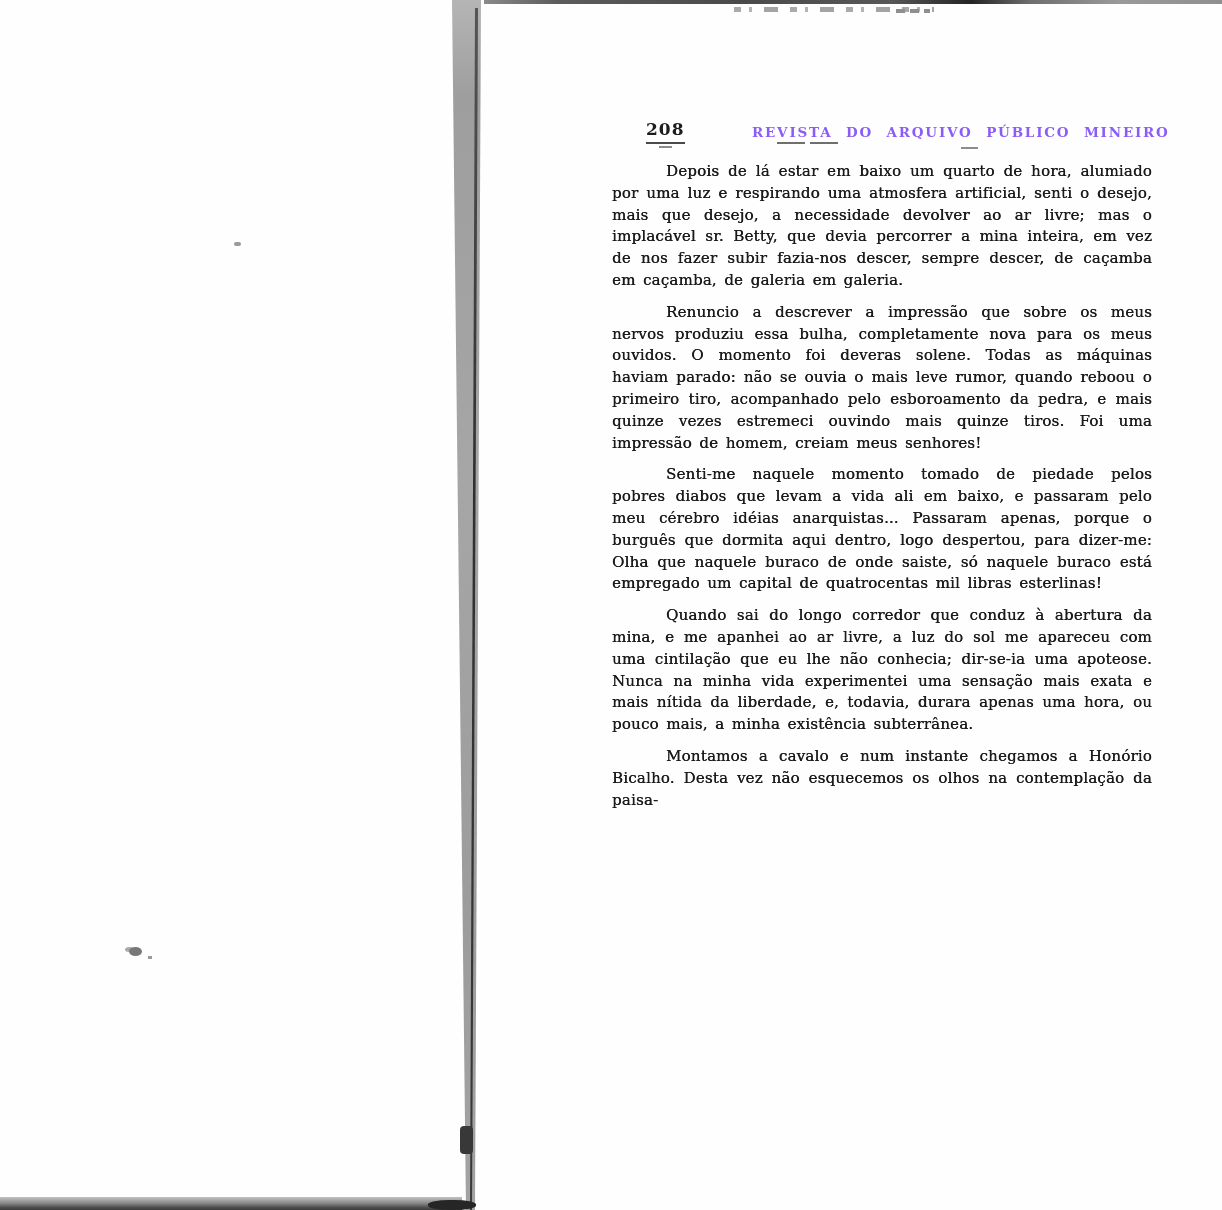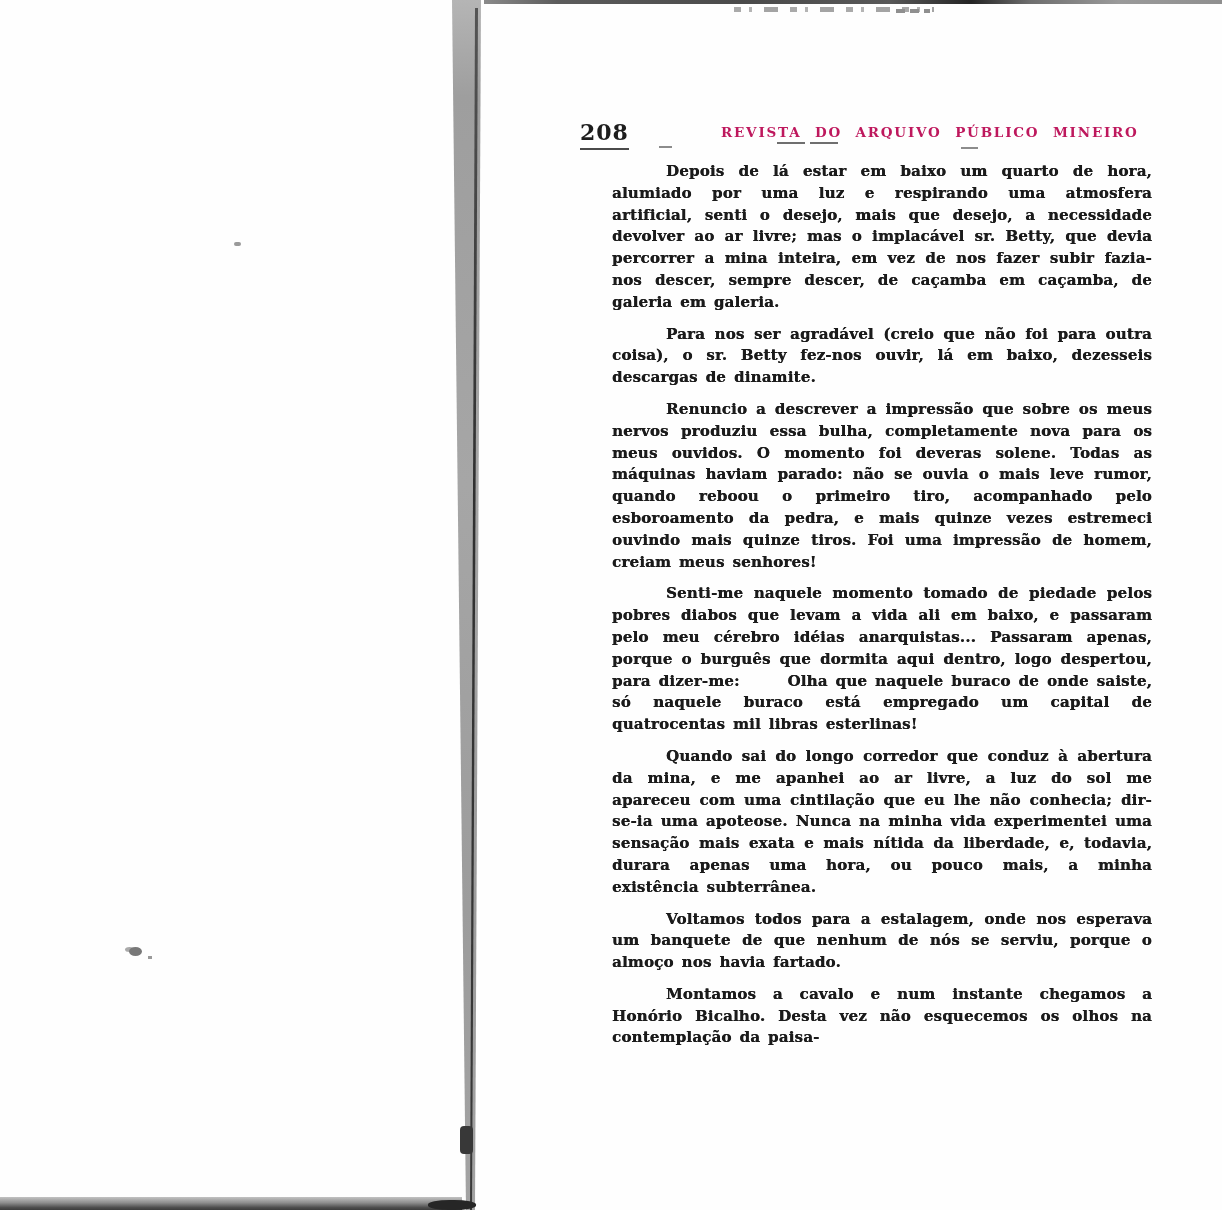--- a/index.html
+++ b/index.html
@@ -53,43 +53,43 @@
   .bottom-blob {
     position: absolute; left: 428px; top: 1200px; width: 48px; height: 10px;
     background: #262626; border-radius: 45%;
   }
   .speck-1 { position: absolute; left: 234px; top: 242px; width: 7px; height: 4px; background: #9a9a9a; border-radius: 2px; }
   .smudge  { position: absolute; left: 129px; top: 947px; width: 13px; height: 9px; background: #787878; border-radius: 50%; box-shadow: -6px -2px 0 -2px #aaa; }
   .speck-2 { position: absolute; left: 148px; top: 956px; width: 4px; height: 3px; background: #9a9a9a; }
 
   
   .page-number {
-    position: absolute; left: 580px; top: 119px;
-    font-size: 22px; font-weight: bold; color: #1d1d1d;
+    position: absolute; left: 646px; top: 119px;
+    font-size: 17px; font-weight: bold; color: #1d1d1d;
     letter-spacing: 1px;
     border-bottom: 2px solid #4a4a4a; padding-bottom: 3px;
   }
   .page-number-dash { position: absolute; left: 659px; top: 146px; width: 13px; height: 2px; background: #8c8c8c; }
   .journal-title {
-    position: absolute; left: 721px; top: 124px;
-    font-size: 13.5px; font-weight: bold; color: #be185d;
+    position: absolute; left: 752px; top: 124px;
+    font-size: 13.5px; font-weight: bold; color: #8b5cf6;
     letter-spacing: 1.8px; word-spacing: 7px; white-space: nowrap;
   }
   .title-underline-1 { position: absolute; left: 777px; top: 142px; width: 28px; height: 2px; background: #6f6f6f; }
   .title-underline-2 { position: absolute; left: 810px; top: 142px; width: 28px; height: 2px; background: #6f6f6f; }
   .title-underline-3 { position: absolute; left: 961px; top: 147px; width: 17px; height: 2px; background: #8c8c8c; }
 
   
   .text-column {
     position: absolute; left: 612px; top: 161px; width: 540px;
     color: #1b1b1b;
   }
   .text-column p {
     margin: 0 0 10px 0;
-    font-size: 15px; font-weight: bold;
+    font-size: 15px; font-weight: normal;
     line-height: 21.8px;
     text-align: justify;
     text-indent: 54px;
     letter-spacing: 0.2px;
     word-spacing: 2.5px;
     white-space: pre-wrap;
     text-shadow: 0.3px 0 0 currentColor;
   }
 </style>
 </head>
@@ -111,21 +111,19 @@
 
   <div class="page-number">208</div>
   <div class="page-number-dash"></div>
   <div class="journal-title">REVISTA DO ARQUIVO PÚBLICO MINEIRO</div>
   <div class="title-underline-1"></div>
   <div class="title-underline-2"></div>
   <div class="title-underline-3"></div>
 
   <div class="text-column">
     <p>Depois de lá estar em baixo um quarto de hora, alumiado por uma luz e respirando uma atmosfera artificial, senti o desejo, mais que desejo, a necessidade devolver ao ar livre; mas o implacável sr. Betty, que devia percorrer a mina inteira, em vez de nos fazer subir fazia-nos descer, sempre descer, de caçamba em caçamba, de galeria em galeria.</p>
-    <p>Para nos ser agradável (creio que não foi para outra coisa), o sr. Betty fez-nos ouvir, lá em baixo, dezesseis descargas de dinamite.</p>
     <p>Renuncio a descrever a impressão que sobre os meus nervos produziu essa bulha, completamente nova para os meus ouvidos. O momento foi deveras solene. Todas as máquinas haviam parado: não se ouvia o mais leve rumor, quando reboou o primeiro tiro, acompanhado pelo esboroamento da pedra, e mais quinze vezes estremeci ouvindo mais quinze tiros. Foi uma impressão de homem, creiam meus senhores!</p>
     <p>Senti-me naquele momento tomado de piedade pelos pobres diabos que levam a vida ali em baixo, e passaram pelo meu cérebro idéias anarquistas... Passaram apenas, porque o burguês que dormita aqui dentro, logo despertou, para dizer-me:      Olha que naquele buraco de onde saiste, só naquele buraco está empregado um capital de quatrocentas mil libras esterlinas!</p>
     <p>Quando sai do longo corredor que conduz à abertura da mina, e me apanhei ao ar livre, a luz do sol me apareceu com uma cintilação que eu lhe não conhecia; dir-se-ia uma apoteose. Nunca na minha vida experimentei uma sensação mais exata e mais nítida da liberdade, e, todavia, durara apenas uma hora, ou pouco mais, a minha existência subterrânea.</p>
-    <p>Voltamos todos para a estalagem, onde nos esperava um banquete de que nenhum de nós se serviu, porque o almoço nos havia fartado.</p>
     <p>Montamos a cavalo e num instante chegamos a Honório Bicalho. Desta vez não esquecemos os olhos na contemplação da paisa-</p>
   </div>
 
 </div>
 
 </body></html>

